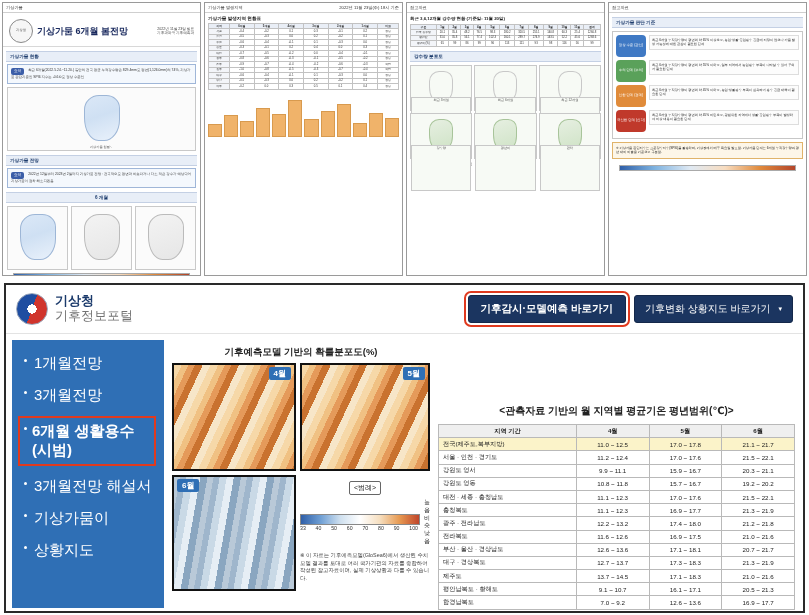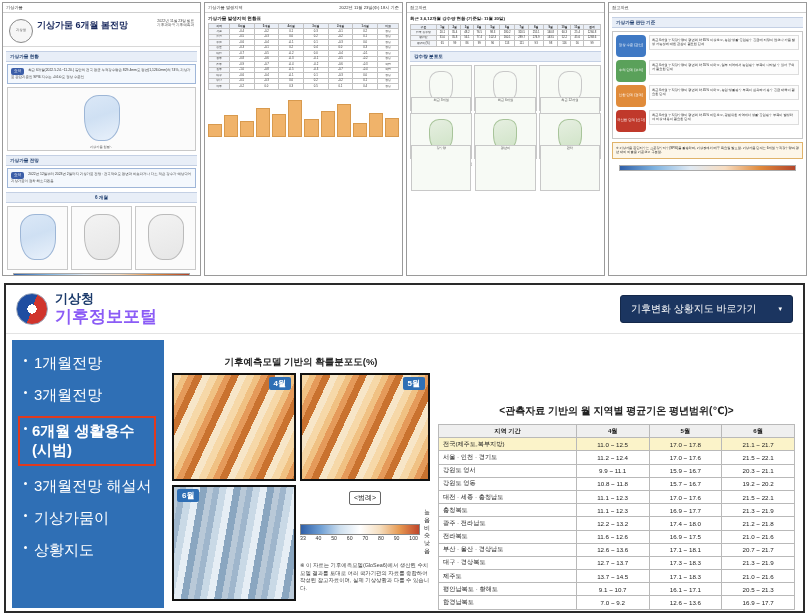--- a/index.html
+++ b/index.html
@@ -6,21 +6,21 @@
   body{width:809px;height:615px;font-family:"Liberation Sans","DejaVu Sans",sans-serif;color:#222;overflow:hidden;}
   .app{width:809px;height:615px;position:relative;}
 
   
   .topstrip{position:absolute;left:0;top:0;width:809px;height:278px;display:flex;gap:3px;padding:2px;box-sizing:border-box;background:#ffffff;}
   .doc{flex:1;border:1px solid #9a9a9a;background:#fff;position:relative;overflow:hidden;}
   .doc .hdr{font-size:4.2px;padding:2px 3px;border-bottom:1px solid #cfcfcf;color:#333;display:flex;justify-content:space-between;}
   .tinytxt{font-size:3.4px;line-height:1.35;color:#333;}
 
   
-  .d1-title{display:flex;gap:4px;padding:6px 6px 3px 6px;border-bottom:1px solid #d8d8d8;}
+  .d1-title{display:flex;align-items:center;gap:4px;padding:6px 6px 3px 6px;border-bottom:1px solid #d8d8d8;}
   .d1-seal{width:22px;height:22px;border-radius:50%;border:1px solid #8a8a8a;display:flex;align-items:center;justify-content:center;font-size:3.4px;color:#555;background:#f6f6f6;text-align:center;line-height:1.1;}
   .d1-h{font-size:9px;font-weight:bold;color:#1a2a5e;}
   .d1-sub{font-size:3.6px;color:#444;text-align:right;flex:1;}
   .secbar{background:#e8eef7;border-top:1px solid #c4d0e4;border-bottom:1px solid #c4d0e4;font-size:4.6px;font-weight:bold;color:#1b3a6b;padding:2px 4px;margin:4px 3px 2px 3px;}
   .bluebox{border:1px solid #9fb6d8;background:#f4f8fd;margin:2px 4px;padding:3px;font-size:3.6px;line-height:1.4;}
   .tagcell{display:inline-block;background:#3b5ea8;color:#fff;font-size:3.6px;padding:1px 3px;border-radius:2px;margin-right:3px;vertical-align:top;}
   .rowmaps{display:flex;gap:3px;margin:3px 4px;}
   .rowmaps>div{flex:1;height:62px;border:1px solid #c9c9c9;background:#fbfbfb;position:relative;}
   .kmap{position:absolute;left:50%;top:48%;transform:translate(-50%,-50%);width:34px;height:44px;background:linear-gradient(160deg,#dbe8f7 0%,#cfe0f3 45%,#e9f1fb 100%);border:1px solid #9db6d6;border-radius:42% 38% 44% 40%/32% 28% 46% 50%;}
   .kmap.g{background:linear-gradient(160deg,#e6efe1,#cfe3c6);border-color:#a8c49a;}
@@ -58,37 +58,37 @@
   
   .portal{position:absolute;left:4px;top:283px;width:801px;height:330px;border:2px solid #2a2a2a;background:#fff;box-sizing:border-box;overflow:hidden;}
   .p-header{height:48px;display:flex;align-items:center;padding:0 10px;gap:10px;border-bottom:1px solid #e3e3e3;}
   .logo{display:flex;align-items:center;gap:7px;}
   .logo-mark{width:30px;height:30px;border-radius:50%;background:
      radial-gradient(circle at 50% 50%, #fff 0 22%, transparent 22%),
      conic-gradient(from 200deg,#1f4ea1 0 50%,#d0342c 50% 100%);
      border:1px solid #9aa6bb;}
   .logo-text{line-height:1.15;}
   .logo-text .l1{font-size:13px;font-weight:bold;color:#1b3a6b;}
-  .logo-text .l2{font-size:17px;font-weight:bold;color:#8b5cf6;}
+  .logo-text .l2{font-size:13px;font-weight:normal;color:#737373;}
   .hdr-btns{margin-left:auto;display:flex;align-items:center;gap:8px;}
   .btn-main{background:#1b3560;color:#fff;font-size:10.5px;font-weight:bold;padding:6px 12px;border-radius:3px;border:1px solid #14284a;white-space:nowrap;}
   .btn-outline-red{outline:2px solid #e03a1f;outline-offset:2px;}
-  .btn-alt{background:#1b3560;color:#fff;font-size:10px;padding:6px 10px;border-radius:3px;border:1px solid #14284a;display:flex;gap:22px;align-items:center;}
+  .btn-alt{background:#1b3560;color:#fff;font-size:10px;padding:6px 10px;border-radius:3px;border:1px solid #14284a;display:flex;gap:8px;align-items:center;}
   .caret{font-size:7px;}
 
   .p-body{display:flex;height:280px;}
   .p-left{width:152px;background:#2f6fb5;color:#fff;padding:14px 10px;box-sizing:border-box;margin:6px 0 6px 6px;}
   .p-left h3{margin:4px 0 14px 4px;font-size:17px;font-weight:bold;}
   .nav li{list-style:none;font-size:15px;margin:0 0 13px 0;padding-left:12px;position:relative;}
   .nav li:before{content:"";position:absolute;left:2px;top:5px;width:3px;height:3px;background:#fff;border-radius:50%;}
   .nav li.sel{outline:2px solid #e03a1f;padding:4px 4px 4px 12px;margin-left:-2px;font-weight:bold;}
   .nav li.sel:before{top:9px;left:4px;}
 
   .p-mid{width:270px;padding:6px 4px 4px 8px;box-sizing:border-box;}
-  .mid-title{font-size:9.5px;font-weight:bold;text-align:center;margin:16px 0 4px 0;}
+  .mid-title{font-size:9.5px;font-weight:bold;text-align:center;margin:6px 0 4px 0;}
   .mapgrid{display:grid;grid-template-columns:1fr 1fr;gap:4px;}
   .fcmap{position:relative;border:2px solid #111;height:104px;background:
     repeating-linear-gradient(115deg,#f6d8a8 0 7px,#f0c183 7px 13px,#e59a5a 13px 19px,#c9722f 19px 26px,#f7e6c8 26px 33px);}
   .fcmap.m6{height:112px;background:
     repeating-linear-gradient(100deg,#b9c9d8 0 6px,#9fb6cc 6px 12px,#c9d9e6 12px 19px,#e6eef5 19px 26px,#8aa6c0 26px 33px);}
   .fcmap .tag{position:absolute;top:2px;right:3px;background:#2f6fb5;color:#fff;font-size:8px;padding:1px 5px;border-radius:2px;font-weight:bold;}
   .fcmap .tag.l{left:3px;right:auto;}
   .scale-wrap{margin-top:6px;display:flex;align-items:center;gap:4px;justify-content:center;}
   .scale-title{font-size:7px;border:1px solid #666;padding:1px 4px;border-radius:2px;}
   .scalebar{height:9px;width:118px;background:linear-gradient(90deg,#2f5fa8,#6f9fd4,#cfe0ef,#ffffff,#f6dfc0,#e79a52,#c0452a);border:1px solid #888;}
@@ -447,20 +447,21 @@
 
     <div class="p-header">
       <div class="logo">
         <div class="logo-mark"></div>
         <div class="logo-text">
           <div class="l1">기상청</div>
           <div class="l2">기후정보포털</div>
         </div>
       </div>
       <div class="hdr-btns">
+        <div class="btn-main btn-outline-red">기후감시·모델예측 바로가기</div>
         <div class="btn-alt">
           <span>기후변화 상황지도 바로가기</span>
           <span class="caret">▾</span>
         </div>
       </div>
     </div>
 
     <div class="p-body">
 
       <div class="p-left">

